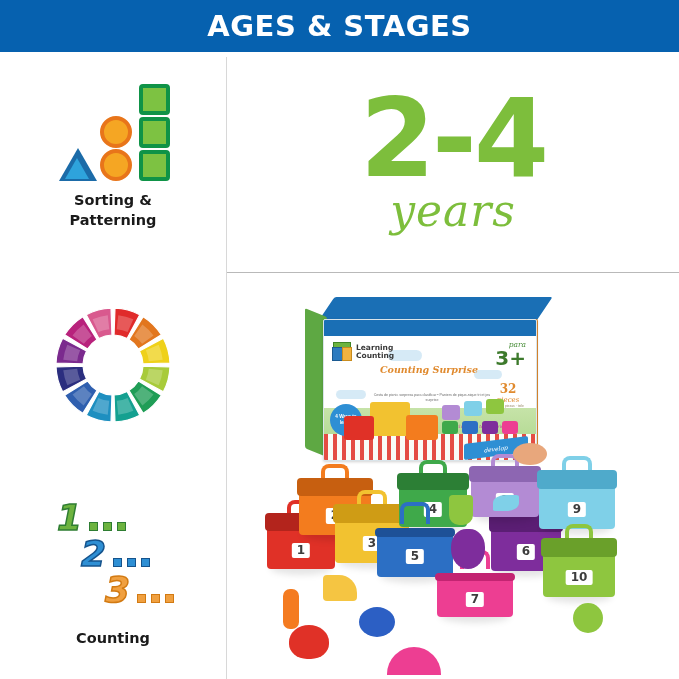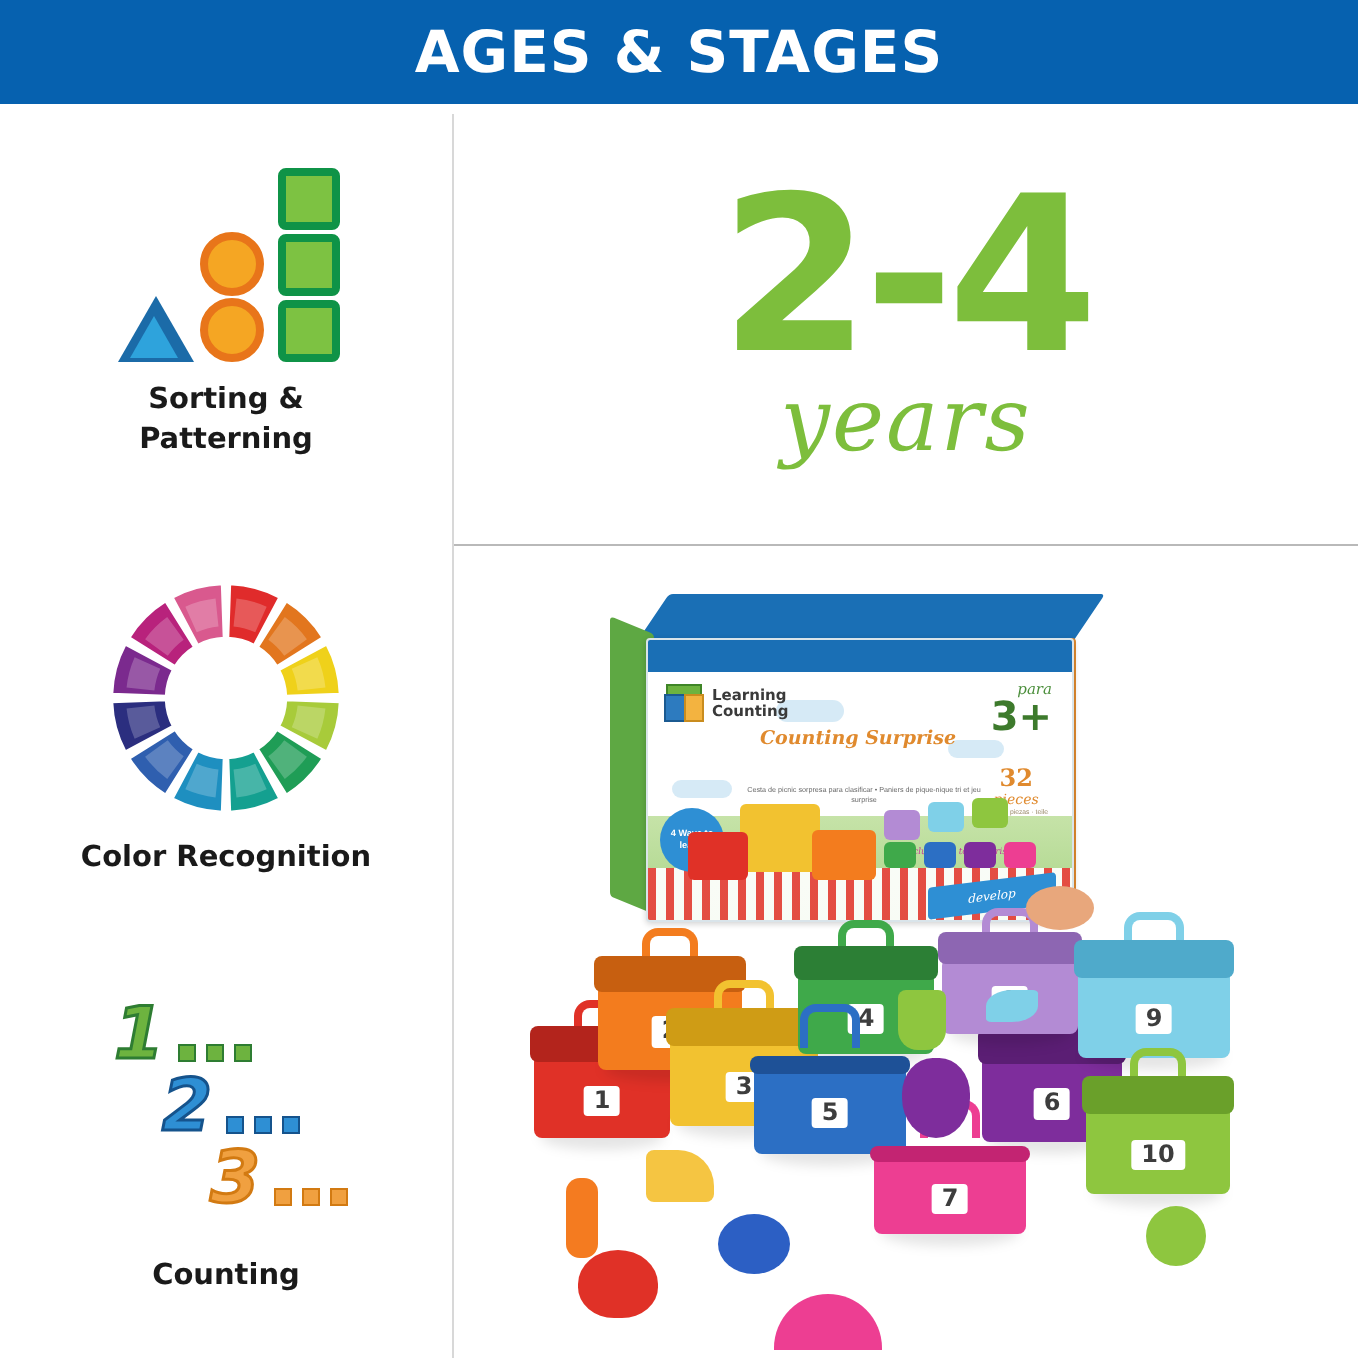--- a/index.html
+++ b/index.html
@@ -188,23 +188,20 @@
               <path d="M8.671987207041177,85.75987907879579 A57,57 0 0 1 2.0347228599115397,60.98927131204254 L29.018275189427126,60.04698490107502 A30,30 0 0 0 32.511572214232196,73.08414688357674 Z" fill="#2B2E7F" stroke="#ffffff" stroke-width="1.2"></path>
               <path d="M13.32272711786996,79.33683215379003 A50,50 0 0 1 9.273905231586333,64.22642316338269 L23.197211766742164,62.763024677635535 A36,36 0 0 0 26.112363524866375,73.64251915072882 Z" fill="#ffffff" opacity="0.22"></path>
               <path d="M2.0347228599115397,57.010728687957446 A57,57 0 0 1 8.67198720704117,32.24012092120422 L32.51157221423219,44.91585311642328 A30,30 0 0 0 29.018275189427126,57.95301509892497 Z" fill="#7B2A8E" stroke="#ffffff" stroke-width="1.2"></path>
               <path d="M9.273905231586333,53.773576836617345 A50,50 0 0 1 13.322727117869945,38.66316784621001 L26.11236352486636,44.357480849271205 A36,36 0 0 0 23.197211766742157,55.236975322364486 Z" fill="#ffffff" opacity="0.22"></path>
               <path d="M10.661258519083717,28.794601938707327 A57,57 0 0 1 28.794601938707313,10.661258519083724 L43.10242207300385,33.558557115307224 A30,30 0 0 0 33.55855711530722,43.10242207300386 Z" fill="#B8227C" stroke="#ffffff" stroke-width="1.2"></path>
               <path d="M18.549150281252622,29.61073738537635 A50,50 0 0 1 29.61073738537634,18.549150281252636 L37.83973091747096,29.875388202501895 A36,36 0 0 0 29.875388202501888,37.83973091747097 Z" fill="#ffffff" opacity="0.22"></path>
               <path d="M32.24012092120422,8.671987207041163 A57,57 0 0 1 57.0107286879574,2.0347228599115468 L57.95301509892495,29.01827518942713 A30,30 0 0 0 44.91585311642328,32.51157221423219 Z" fill="#D9598E" stroke="#ffffff" stroke-width="1.2"></path>
               <path d="M38.663167846209994,13.322727117869952 A50,50 0 0 1 53.77357683661733,9.273905231586333 L55.23697532236448,23.197211766742157 A36,36 0 0 0 44.3574808492712,26.112363524866367 Z" fill="#ffffff" opacity="0.22"></path>
             </svg></div>
       </div>
-      <div class="feature-label">
-        <div>Color Recognition</div>
-      </div>
     </div>
 
     <div class="feature feature-3">
       <div class="feature-art">
         <div class="count-art">
           <div class="cnum cn1">1</div>
           <div class="dotset ds1">
             <div class="dot d-g"></div>
               <div class="dot d-g"></div>
               <div class="dot d-g"></div>

